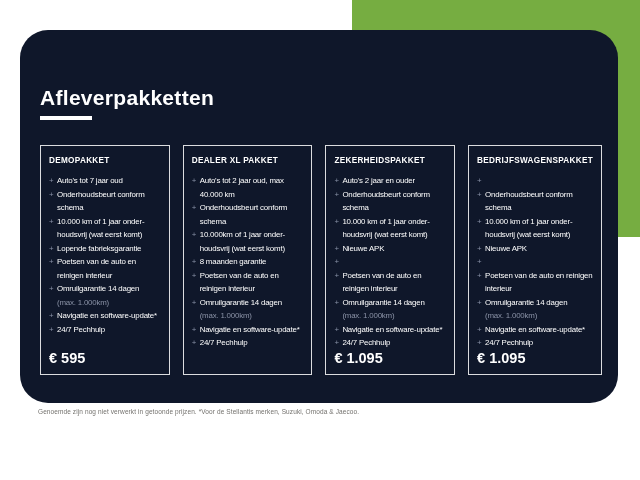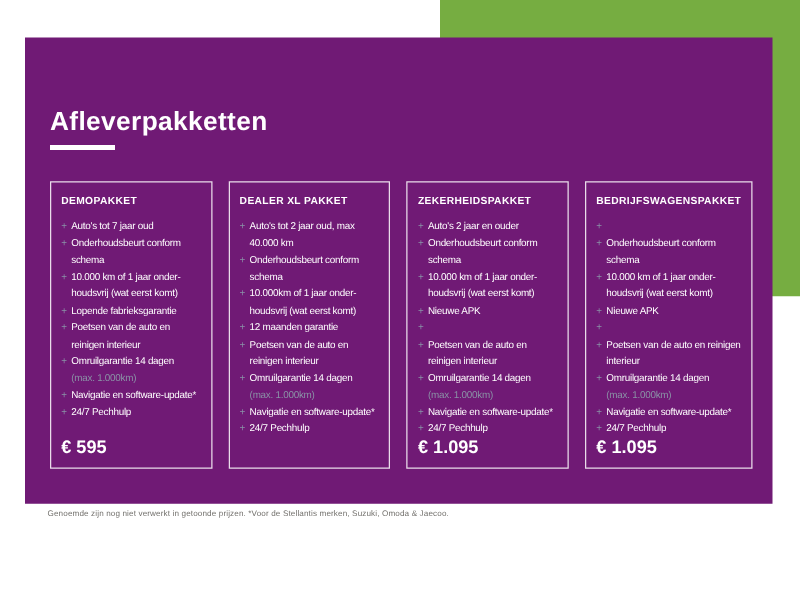--- a/index.html
+++ b/index.html
@@ -24,21 +24,21 @@
   .price{margin-top:auto;text-align:left;font-size:14.5px;font-weight:bold;
          color:#fff;line-height:17px;}
   .footnote{position:absolute;left:38px;top:408px;font-size:6.5px;color:#73716d;
             letter-spacing:.1px;}
 </style>
 </head>
 <body>
 
 <div class="stage">
   <div class="green-block" style="background: rgb(118, 173, 65);"></div>
-  <div class="panel" style="background: #701a75;">
+  <div class="panel" style="background: #0f172a; border-radius: 28px;">
     <h1 class="page-title">Afleverpakketten</h1>
     <div class="title-underline"></div>
     <div class="cards">
         <div class="card">
     <div class="card-title">DEMOPAKKET</div>
     <ul class="features">
             <li class="feature">
     <span class="plus">+</span>
     <span class="fwrap">
       <span class="ftext">Auto's tot 7 jaar oud</span>
@@ -117,21 +117,21 @@
             <li class="feature">
     <span class="plus">+</span>
     <span class="fwrap">
       <span class="ftext">10.000km of 1 jaar onder-houdsvrij (wat eerst komt)</span>
       
     </span>
   </li>
             <li class="feature">
     <span class="plus">+</span>
     <span class="fwrap">
-      <span class="ftext">12 maanden garantie</span>
+      <span class="ftext">8 maanden garantie</span>
       
     </span>
   </li>
             <li class="feature">
     <span class="plus">+</span>
     <span class="fwrap">
       <span class="ftext">Poetsen van de auto en reinigen interieur</span>
       
     </span>
   </li>

